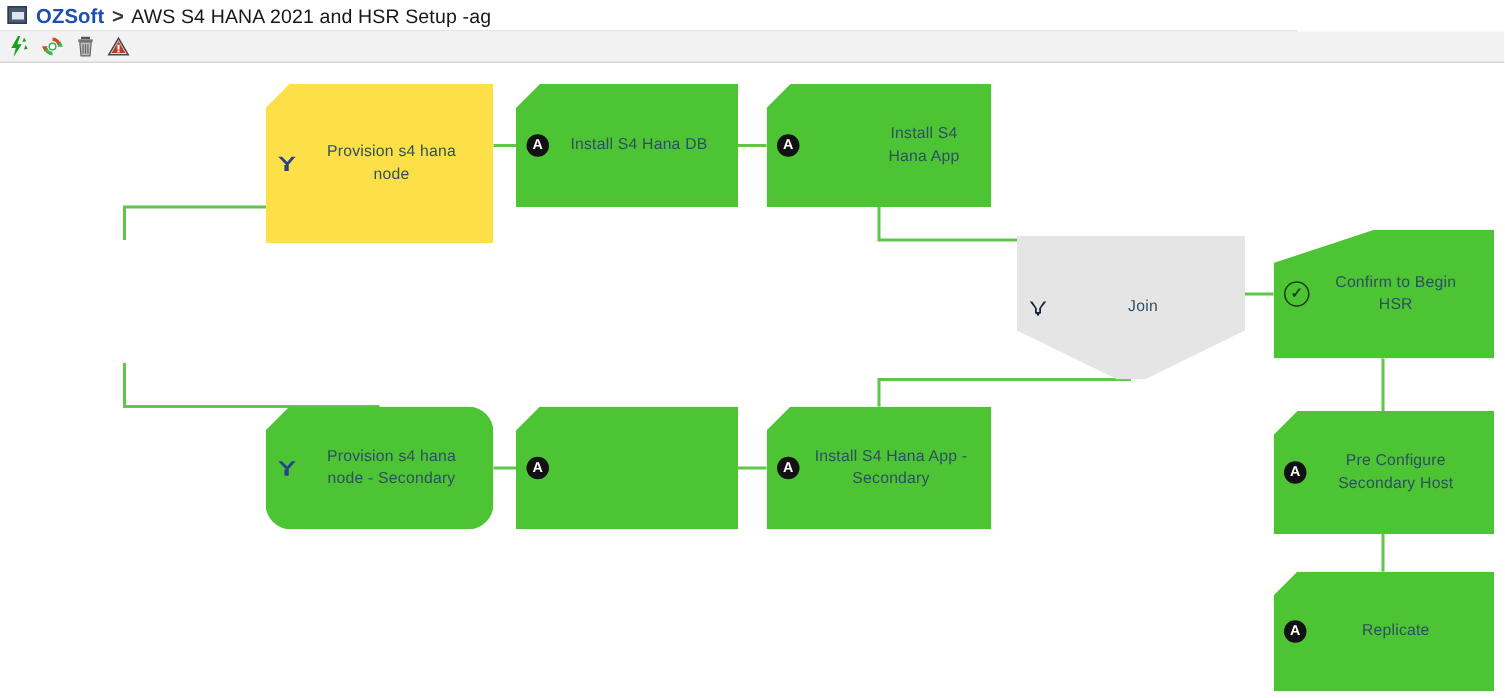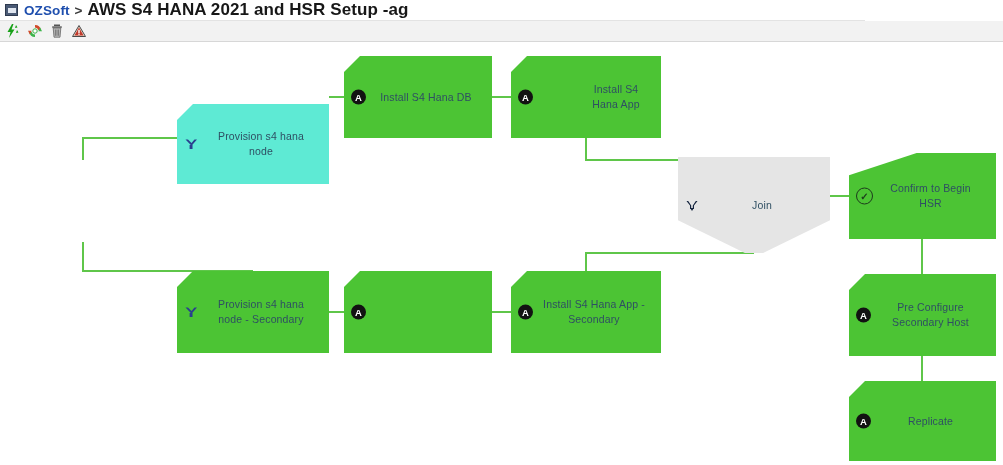--- a/index.html
+++ b/index.html
@@ -53,22 +53,22 @@
     letter-spacing: 0.1px;
   }
   .crumb-sep {
     color: #3a3a3a;
     font-weight: bold;
     font-size: 13.5px;
     margin: 0 5px;
   }
   .crumb-current {
     color: #171717;
-    font-weight: bold;
-    font-size: 17px;
+    font-weight: normal;
+    font-size: 13px;
     letter-spacing: 0.1px;
   }
 
   
   #toolbar {
     position: absolute;
     left: 0; top: 21px;
     width: 1003px;
     height: 21px;
     background: #f2f2f2;
@@ -236,38 +236,38 @@
         <path d="M 586 95 L 586 117 L 754 117" fill="none" stroke="#5fc64a" stroke-width="2"></path>
         <path d="M 83 199 L 83 228 L 253 228" fill="none" stroke="#5fc64a" stroke-width="2"></path>
         <path d="M 329 269 L 344 269" fill="none" stroke="#5fc64a" stroke-width="2"></path>
         <path d="M 492 269 L 511 269" fill="none" stroke="#5fc64a" stroke-width="2"></path>
         <path d="M 586 228 L 586 210 L 754 210" fill="none" stroke="#5fc64a" stroke-width="2"></path>
         <path d="M 830 153 L 849 153" fill="none" stroke="#5fc64a" stroke-width="2"></path>
         <path d="M 922 196 L 922 231" fill="none" stroke="#5fc64a" stroke-width="2"></path>
         <path d="M 922 313 L 922 338" fill="none" stroke="#5fc64a" stroke-width="2"></path>
       </svg>
     <div id="node-layer">
-        <div class="node shape-task has-badge" style="left: 177px; top: 13px; width: 152px; height: 80px; background: #5eead4; margin-top: 48px;">
+        <div class="node shape-task has-badge" style="left: 177px; top: 13px; width: 152px; height: 106px; background: #fde047;">
           <span class="glyph-icon">
             <svg width="16" height="16" viewBox="0 0 16 16">
               <path d="M2.5 3.5 L7.8 9 L7.8 13 L9.2 13 L9.2 9 L14 3.5 L11.5 3.5 L8.5 7 L5 3.5 Z" fill="#2a3f8f"></path>
               <rect x="6.6" y="9" width="2.8" height="4" fill="#2a3f8f"></rect>
             </svg>
           </span>
           <div class="label" style="color: rgb(47, 79, 99);">Provision s4 hana node</div>
         </div>
         <div class="node shape-task has-badge" style="left: 344px; top: 13px; width: 148px; height: 82px; background: rgb(76, 196, 52);">
           <span class="badge">A</span>
           <div class="label" style="color: rgb(47, 79, 99);">Install S4 Hana DB</div>
         </div>
         <div class="node shape-task has-badge" style="left: 511px; top: 13px; width: 150px; height: 82px; background: rgb(76, 196, 52);">
           <span class="badge">A</span>
           <div class="label" style="color: rgb(47, 79, 99); margin-left: 44px;">Install S4 Hana App</div>
         </div>
-        <div class="node shape-task has-badge" style="left: 177px; top: 228px; width: 152px; height: 82px; background: rgb(76, 196, 52);">
+        <div class="node shape-task has-badge" style="left: 177px; top: 228px; width: 152px; height: 82px; background: rgb(76, 196, 52); border-radius: 17px;">
           <span class="glyph-icon">
             <svg width="16" height="16" viewBox="0 0 16 16">
               <path d="M2.5 3.5 L7.8 9 L7.8 13 L9.2 13 L9.2 9 L14 3.5 L11.5 3.5 L8.5 7 L5 3.5 Z" fill="#2a3f8f"></path>
               <rect x="6.6" y="9" width="2.8" height="4" fill="#2a3f8f"></rect>
             </svg>
           </span>
           <div class="label" style="color: rgb(47, 79, 99);">Provision s4 hana node - Secondary</div>
         </div>
         <div class="node shape-task has-badge" style="left: 344px; top: 228px; width: 148px; height: 82px; background: rgb(76, 196, 52);">
           <span class="badge">A</span>

